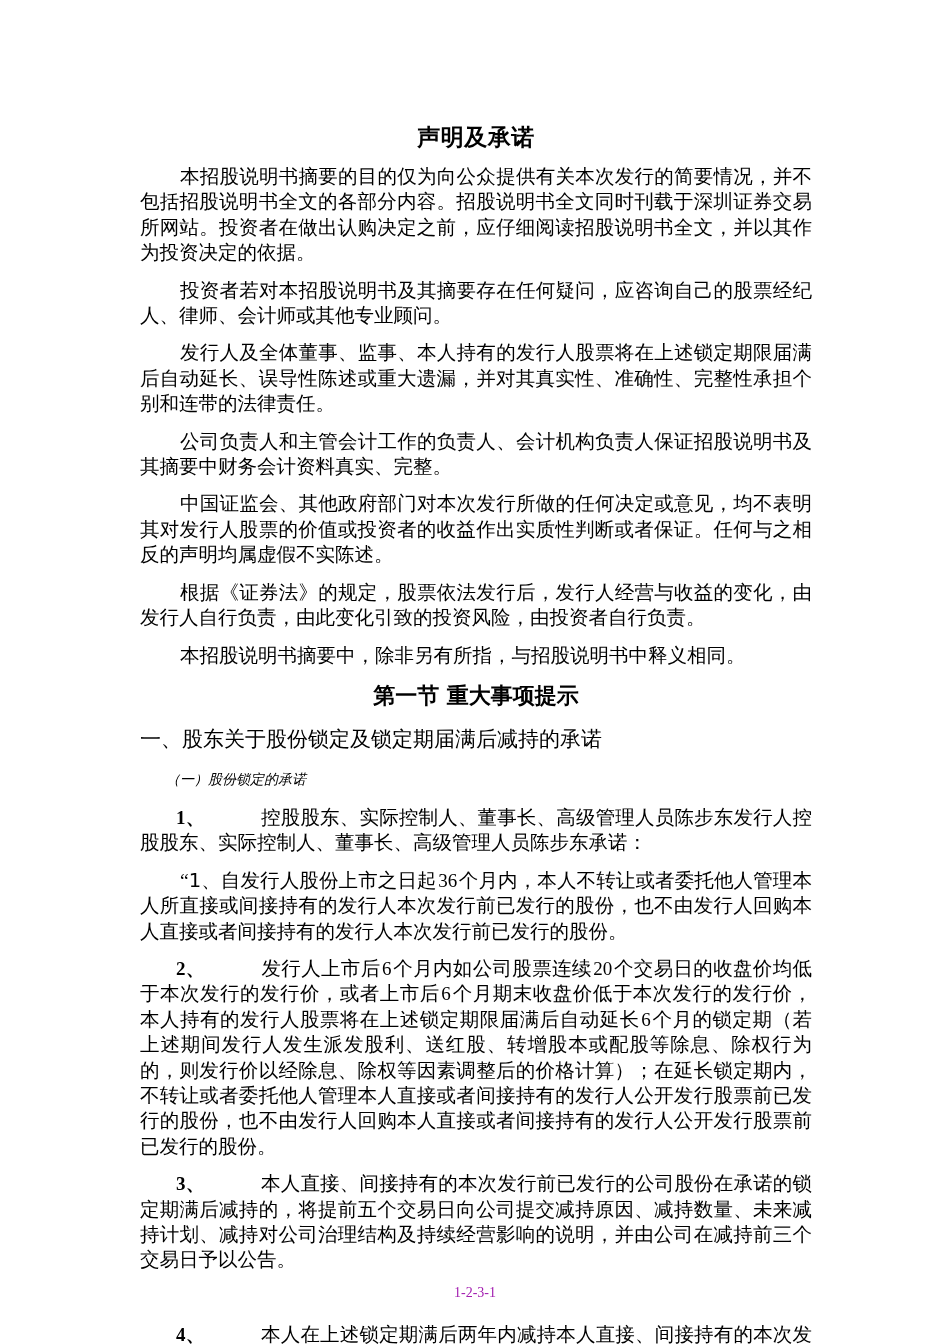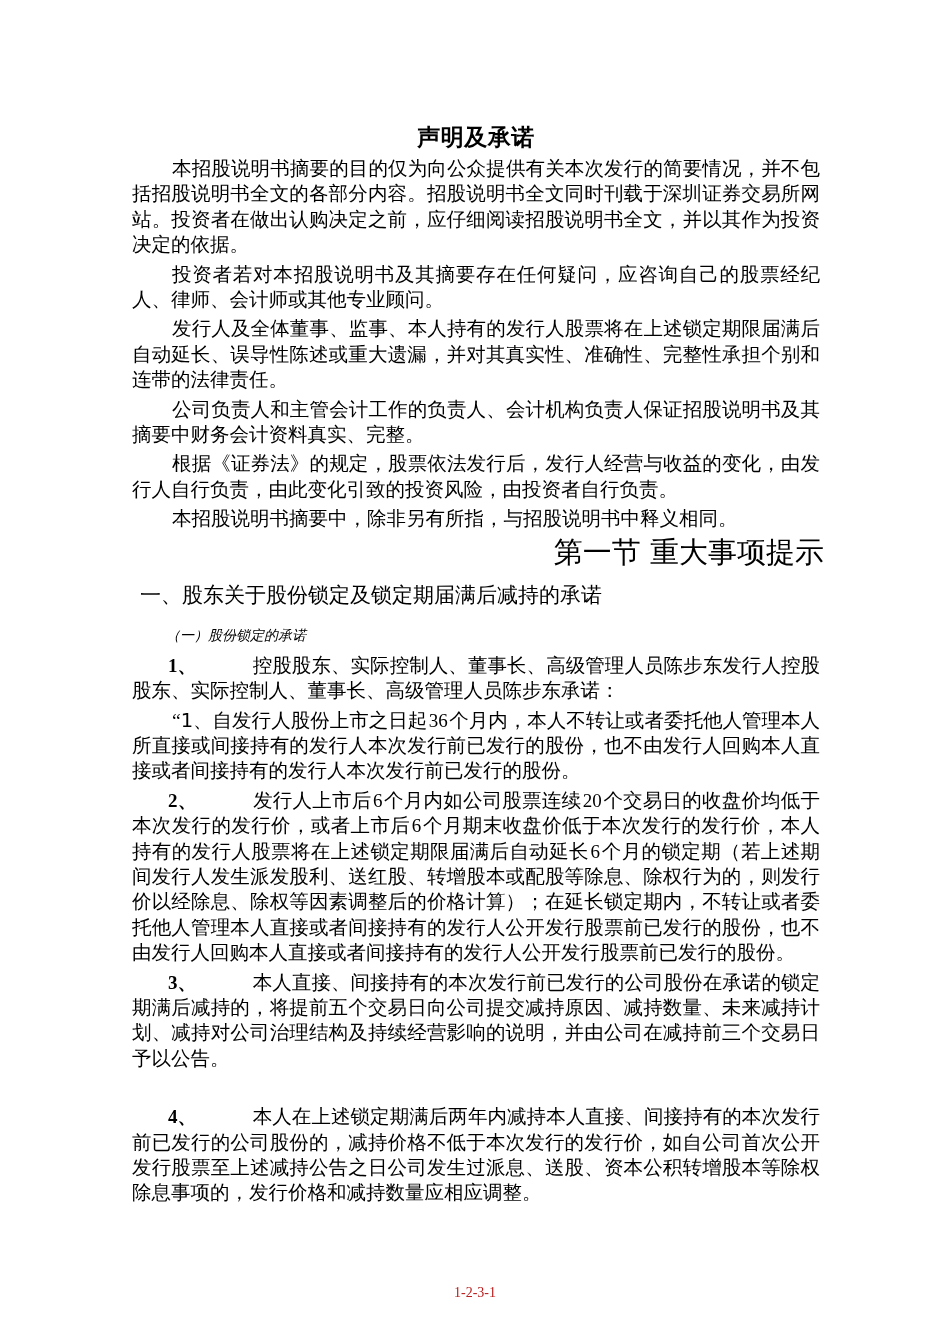--- a/index.html
+++ b/index.html
@@ -32,23 +32,23 @@
   
   .doc-title {
     font-size: 23px;
     font-weight: bold;
     text-align: center;
     line-height: 30px;
     margin: 0 0 2px 0;
     letter-spacing: 0.5px;
   }
   .section-title {
-    font-size: 29px;
-    font-weight: normal;
-    text-align: right;
+    font-size: 22px;
+    font-weight: bold;
+    text-align: center;
     line-height: 32px;
     margin: 2px 0 2px 0;
   }
   .heading-1 {
     font-size: 21px;
     font-weight: normal;
     text-align: left;
     line-height: 30px;
     margin: 12px;
   }
@@ -58,21 +58,21 @@
     line-height: 27px;
     margin: 0;
     text-indent: 38px;
     font-style: italic;
   }
 
   
   p.body {
     font-size: 19.5px;
     line-height: 25.4px;
-    margin: 4px;
+    margin: 12px;
     text-align: justify;
     text-justify: inter-ideograph;
     text-indent: 40px;
     word-break: break-all;
   }
   
   p.body.numbered {
     text-indent: 0;
     padding-left: 0;
   }
@@ -110,37 +110,38 @@
 
   
   .footer {
     position: absolute;
     left: 0;
     top: 1268px;
     width: 950px;
     text-align: center;
     font-family: "Liberation Serif", "DejaVu Serif", serif;
     font-size: 14px;
-    color: #b91c1c;
+    color: #a21caf;
     line-height: 18px;
   }
 </style>
 </head>
 <body>
 
 <div class="page">
 
   <div class="content">
 
     <h1 class="doc-title">声明及承诺</h1>
 
     <p class="body">本招股说明书摘要的目的仅为向公众提供有关本次发行的简要情况，并不包括招股说明书全文的各部分内容。招股说明书全文同时刊载于深圳证券交易所网站。投资者在做出认购决定之前，应仔细阅读招股说明书全文，并以其作为投资决定的依据。</p>
     <p class="body">投资者若对本招股说明书及其摘要存在任何疑问，应咨询自己的股票经纪人、律师、会计师或其他专业顾问。</p>
     <p class="body">发行人及全体董事、监事、本人持有的发行人股票将在上述锁定期限届满后自动延长、误导性陈述或重大遗漏，并对其真实性、准确性、完整性承担个别和连带的法律责任。</p>
     <p class="body">公司负责人和主管会计工作的负责人、会计机构负责人保证招股说明书及其摘要中财务会计资料真实、完整。</p>
+    <p class="body">中国证监会、其他政府部门对本次发行所做的任何决定或意见，均不表明其对发行人股票的价值或投资者的收益作出实质性判断或者保证。任何与之相反的声明均属虚假不实陈述。</p>
     <p class="body">根据《证券法》的规定，股票依法发行后，发行人经营与收益的变化，由发行人自行负责，由此变化引致的投资风险，由投资者自行负责。</p>
     <p class="body">本招股说明书摘要中，除非另有所指，与招股说明书中释义相同。</p>
 
     <h2 class="section-title">第一节 重大事项提示</h2>
 
     <h3 class="heading-1">一、股东关于股份锁定及锁定期届满后减持的承诺</h3>
 
     <h4 class="heading-2">（一）股份锁定的承诺</h4>
 
     <p class="body numbered"><span class="lead-gap"></span><span class="num-marker">1、</span><span class="tab-gap"></span><span>控股股东、实际控制人、董事长、高级管理人员陈步东发行人控股股东、实际控制人、董事长、高级管理人员陈步东承诺：</span></p>

